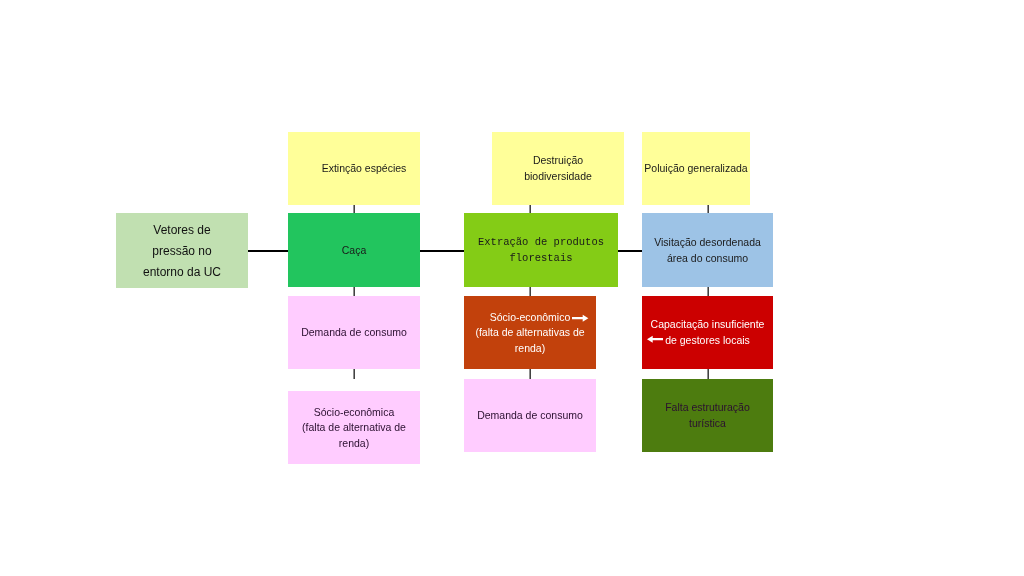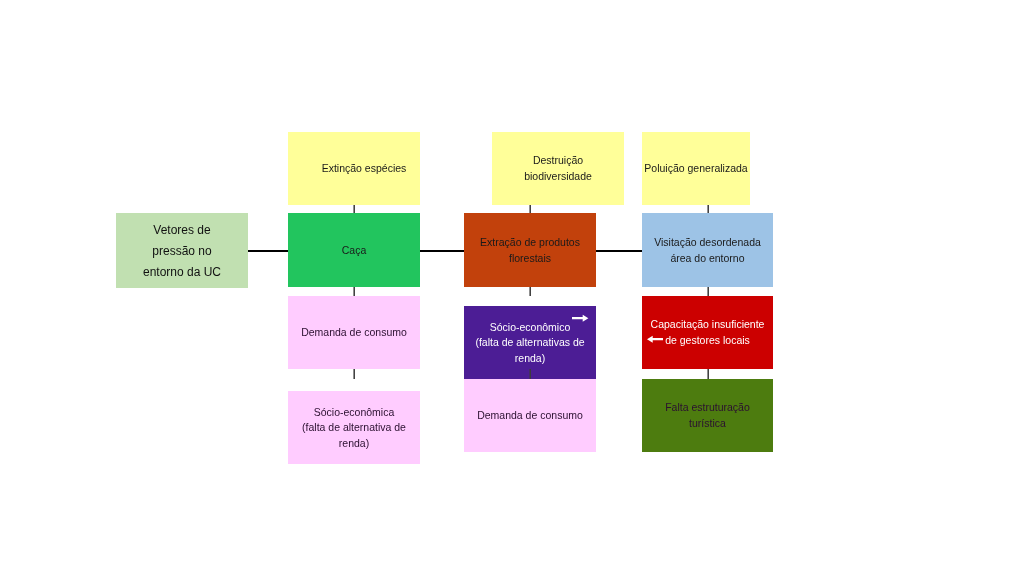--- a/index.html
+++ b/index.html
@@ -70,47 +70,47 @@
 (falta de alternativa de
 renda)</span>
       </div>
       <div class="node cell" style="left: 464px; top: 132px; width: 132px; height: 73px; background: rgb(255, 255, 153); color: rgb(26, 26, 26); margin-left: 28px;">
         <span class="lbl">Destruição
 biodiversidade</span>
       </div>
       <svg class="conn-v" width="4" height="8" viewBox="0 0 4 8" style="left: 528px; top: 205px;">
         <line x1="2.2" y1="0" x2="2.2" y2="8" stroke="#3d3d3d" stroke-width="1.55"></line>
       </svg>
-      <div class="node cell" style="left: 464px; top: 213px; width: 132px; height: 74px; background: #c2410c; color: rgb(26, 26, 26);">
+      <div class="node cell" style="left: 464px; top: 213px; width: 154px; height: 74px; background: #84cc16; color: rgb(26, 26, 26); font-family: Liberation Mono, monospace;">
         <span class="lbl">Extração de produtos
 florestais</span>
       </div>
       <svg class="conn-v" width="4" height="9" viewBox="0 0 4 9" style="left: 528px; top: 287px;">
         <line x1="2.2" y1="0" x2="2.2" y2="9" stroke="#3d3d3d" stroke-width="1.55"></line>
       </svg>
-      <div class="node cell" style="left: 464px; top: 296px; width: 132px; height: 73px; background: #4c1d95; color: rgb(255, 255, 255); margin-top: 10px;">
+      <div class="node cell" style="left: 464px; top: 296px; width: 132px; height: 73px; background: #c2410c; color: rgb(255, 255, 255);">
         <span class="lbl">Sócio-econômico
 (falta de alternativas de
 renda)</span>
       </div>
       <svg class="conn-v" width="4" height="10" viewBox="0 0 4 10" style="left: 528px; top: 369px;">
         <line x1="2.2" y1="0" x2="2.2" y2="10" stroke="#3d3d3d" stroke-width="1.55"></line>
       </svg>
       <div class="node cell" style="left: 464px; top: 379px; width: 132px; height: 73px; background: rgb(255, 204, 255); color: rgb(43, 16, 48);">
         <span class="lbl">Demanda de consumo</span>
       </div>
       <div class="node cell" style="left: 642px; top: 132px; width: 108px; height: 73px; background: rgb(255, 255, 153); color: rgb(26, 26, 26);">
         <span class="lbl">Poluição generalizada</span>
       </div>
       <svg class="conn-v" width="4" height="8" viewBox="0 0 4 8" style="left: 705.5px; top: 205px;">
         <line x1="2.2" y1="0" x2="2.2" y2="8" stroke="#3d3d3d" stroke-width="1.55"></line>
       </svg>
       <div class="node cell" style="left: 642px; top: 213px; width: 131px; height: 74px; background: rgb(157, 195, 230); color: rgb(26, 26, 26);">
         <span class="lbl">Visitação desordenada
-área do entorno</span>
+área do consumo</span>
       </div>
       <svg class="conn-v" width="4" height="9" viewBox="0 0 4 9" style="left: 705.5px; top: 287px;">
         <line x1="2.2" y1="0" x2="2.2" y2="9" stroke="#3d3d3d" stroke-width="1.55"></line>
       </svg>
       <div class="node cell" style="left: 642px; top: 296px; width: 131px; height: 73px; background: rgb(204, 0, 0); color: rgb(255, 255, 255);">
         <span class="lbl">Capacitação insuficiente
 de gestores locais</span>
       </div>
       <svg class="conn-v" width="4" height="10" viewBox="0 0 4 10" style="left: 705.5px; top: 369px;">
         <line x1="2.2" y1="0" x2="2.2" y2="10" stroke="#3d3d3d" stroke-width="1.55"></line>

